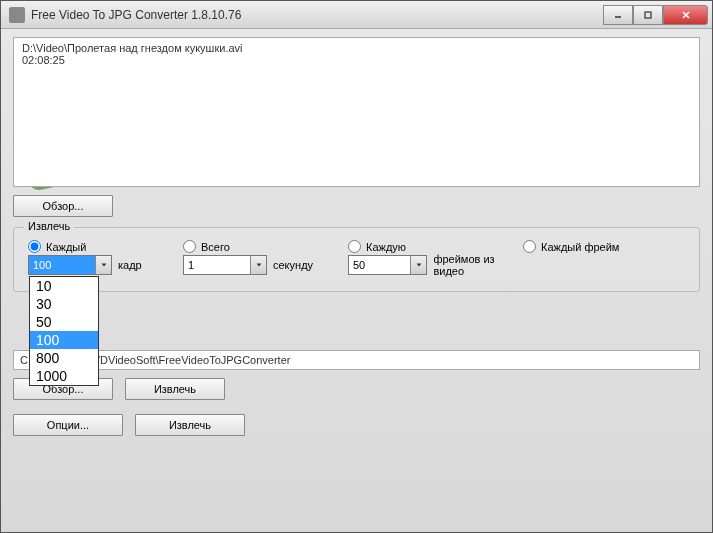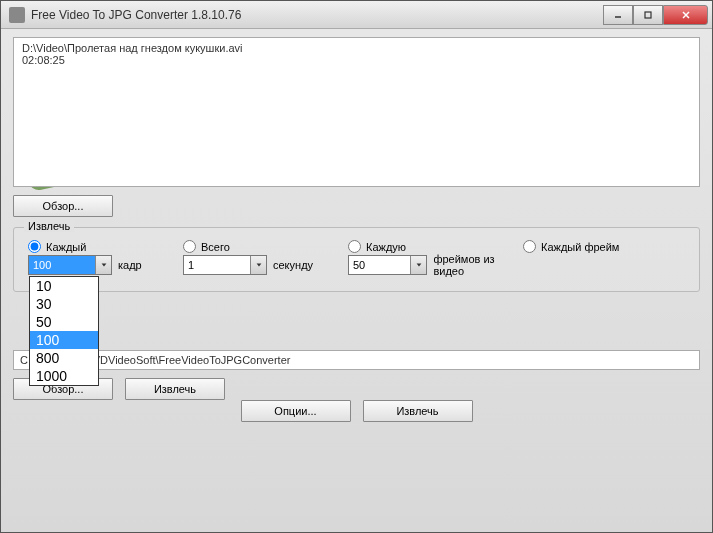--- a/index.html
+++ b/index.html
@@ -55,21 +55,21 @@
     
     .dropdown { position: absolute; top: 20px; left: 0; width: 70px; background: #fff; border: 1px solid #333; z-index: 100; }
     .dropdown-item { padding: 1px 6px; cursor: pointer; font-size: 14px; }
     .dropdown-item.selected { background: #3399ff; color: #fff; }
     
     .output-section { margin-top: 58px; }
     .output-path { background: #fff; border: 1px solid #aaa; padding: 3px 6px; margin-top: 2px; font-size: 11px; color: #333; }
     
     .output-btns { display: flex; gap: 12px; margin-top: 8px; }
     
-    .footer-btns { display: flex; gap: 12px; justify-content: center; margin-top: 0; }
+    .footer-btns { display: flex; gap: 12px; justify-content: flex-start; margin-top: 14px; }
     .footer-btns .btn { min-width: 110px; }
   </style>
 </head>
 <body>
 
 <div class="window">
   <div class="titlebar">
     <div class="app-icon"></div>
     <div class="title-text">Free Video To JPG Converter 1.8.10.76</div>
     <div class="win-buttons">

